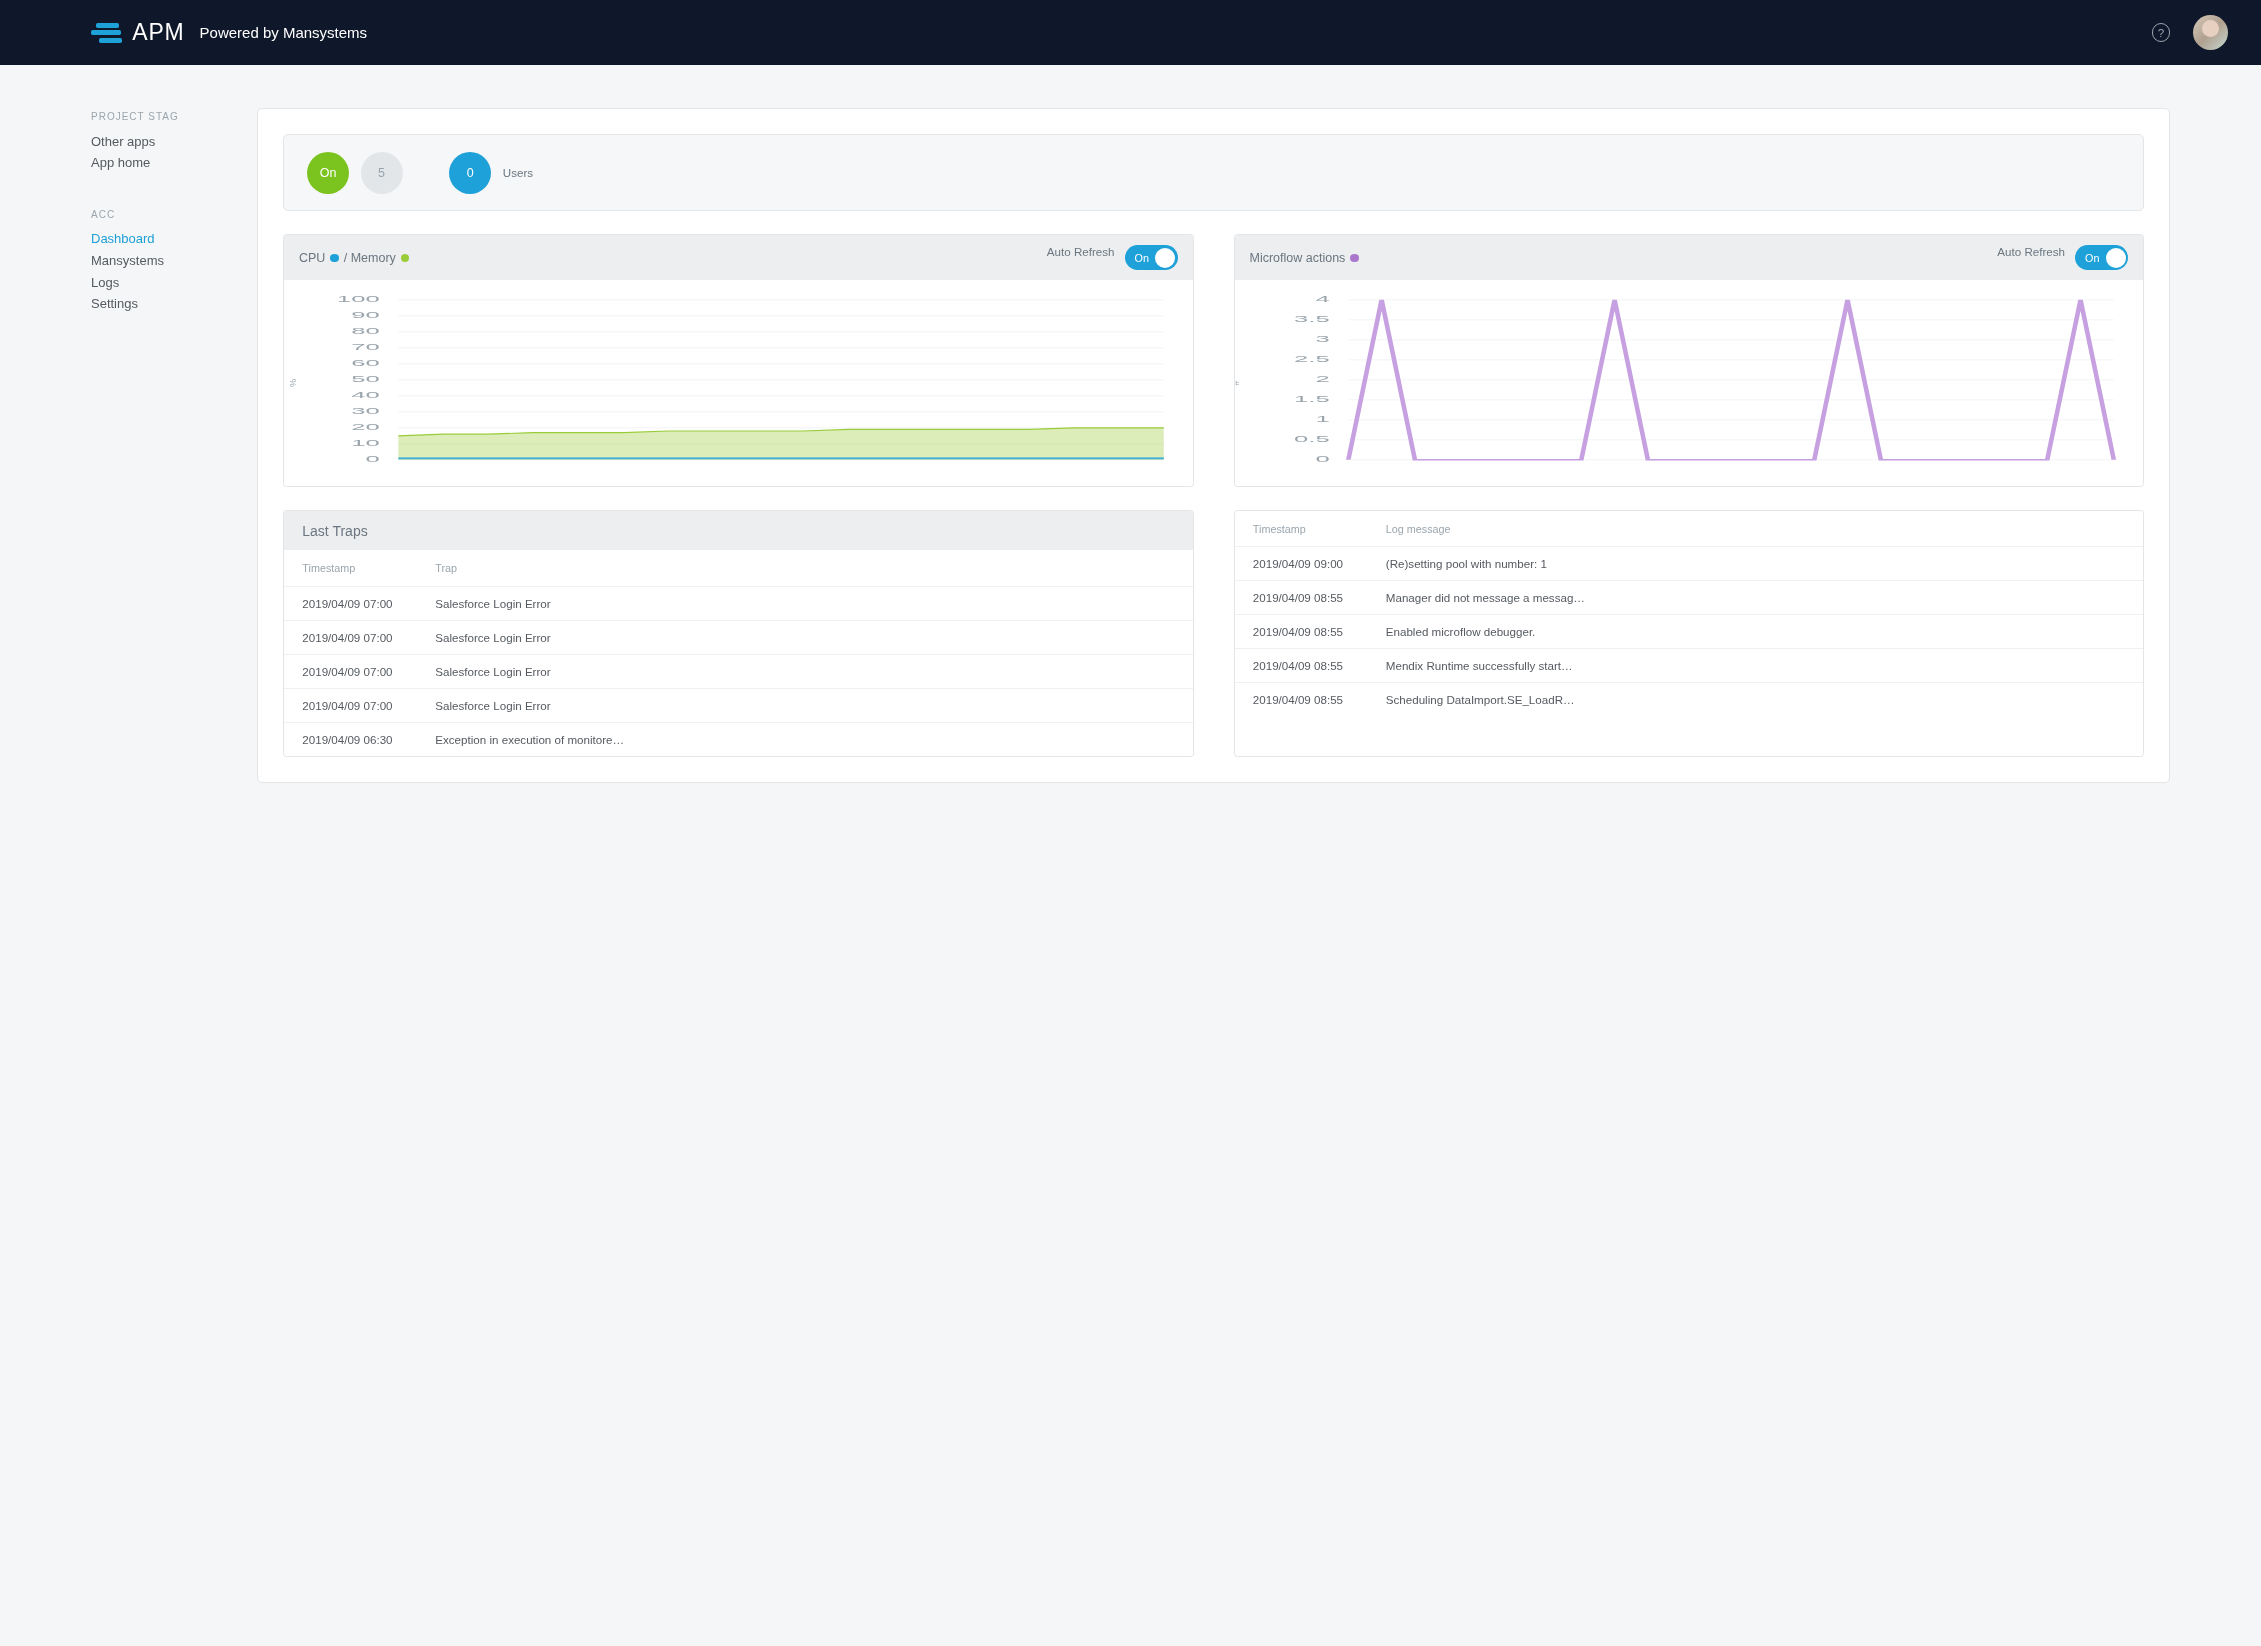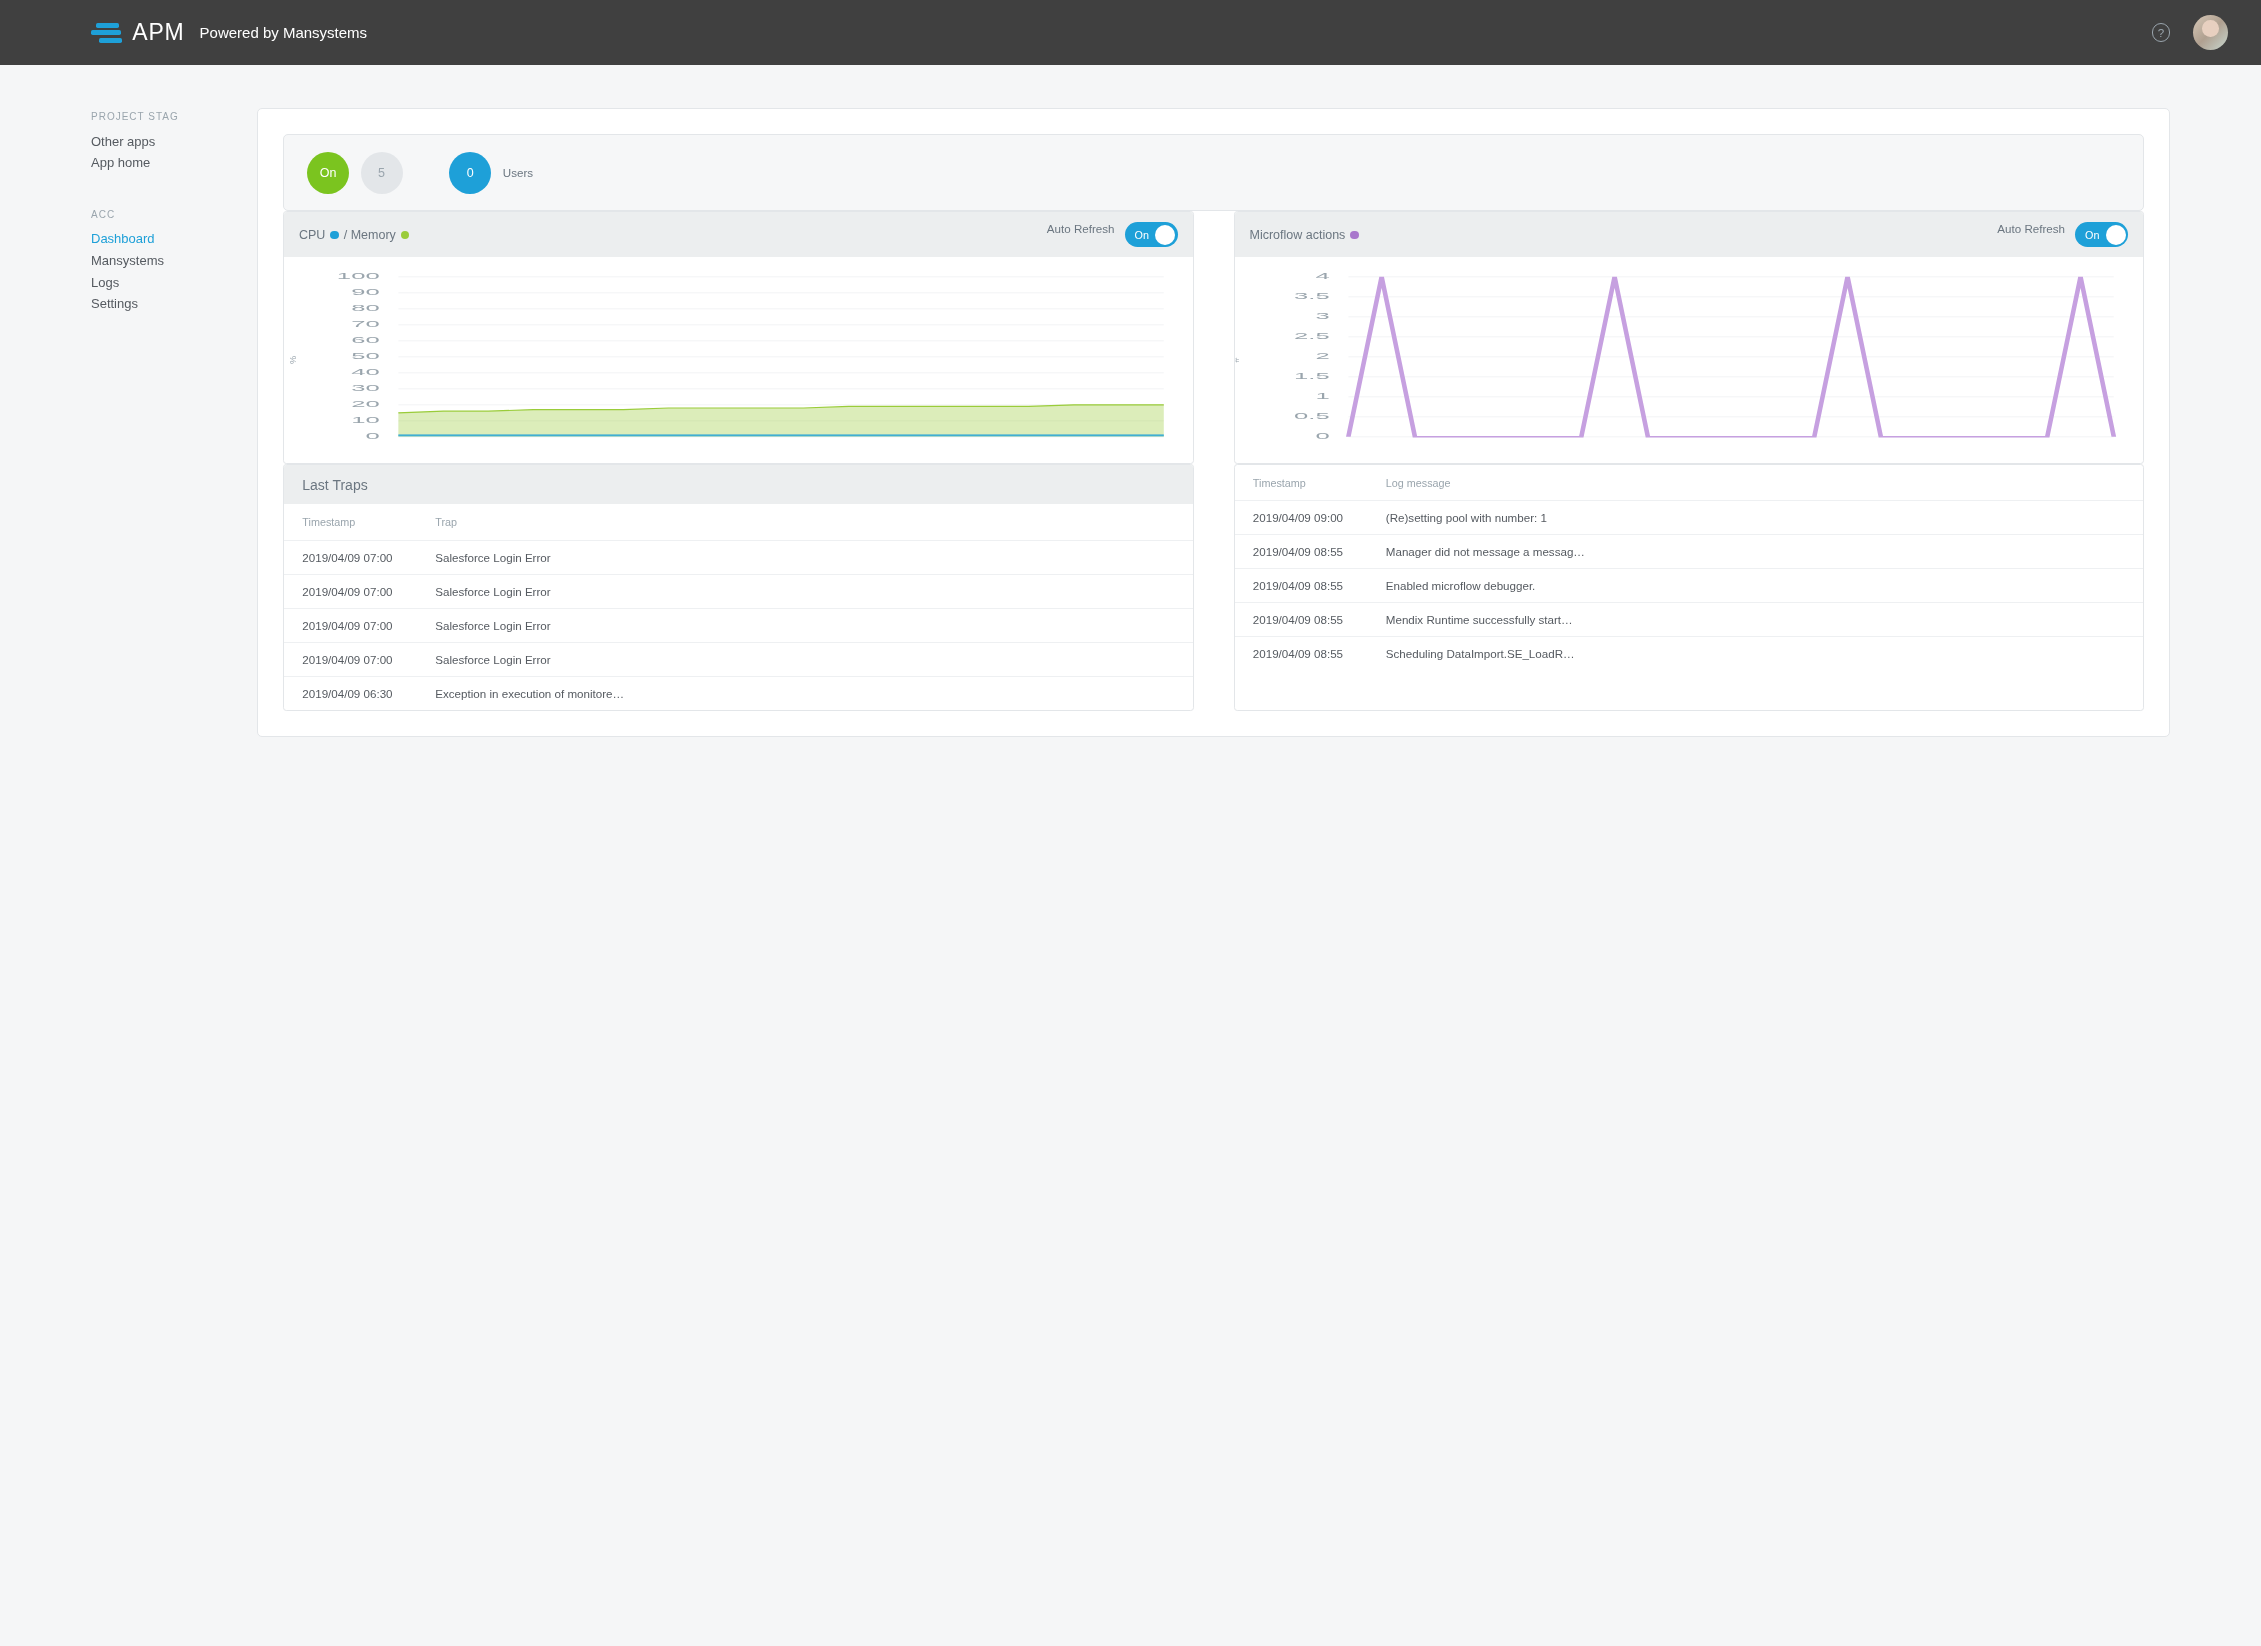--- a/index.html
+++ b/index.html
@@ -1,18 +1,18 @@
 <!DOCTYPE html>
 <html style="font-size:13.3px"><head>
 <meta charset="utf-8">
 <style>
 * { box-sizing: border-box; margin: 0; padding: 0; }
 body { font-family: -apple-system, BlinkMacSystemFont, "Segoe UI", "Helvetica Neue", Arial, sans-serif; background: #f5f6f7; color: #333; font-size: 11.6px; }
 
-.header { background: #404040; height: 65px; display: flex; align-items: center; padding: 0 33px 0 91px; justify-content: space-between; }
+.header { background: #0f172a; height: 65px; display: flex; align-items: center; padding: 0 33px 0 91px; justify-content: space-between; }
 .header-left { display: flex; align-items: center; gap: 10px; }
 .logo-mark { display: flex; flex-direction: column; gap: 2.5px; }
 .logo-bar { height: 5px; background: #1ea0d8; border-radius: 1.7px; }
 .logo-bar.b1 { width: 23px; margin-left: 5px; }
 .logo-bar.b2 { width: 30px; }
 .logo-bar.b3 { width: 23px; margin-left: 8.3px; }
 .logo-text { color: #fff; font-size: 23px; font-weight: 300; letter-spacing: 0.8px; }
 .logo-sub { color: #fff; font-size: 15px; font-weight: 400; margin-left: 5px; }
 .header-right { display: flex; align-items: center; gap: 23px; }
 .help-icon { width: 18.3px; height: 18.3px; border: 1.2px solid #9aa5ad; border-radius: 50%; display: flex; align-items: center; justify-content: center; color: #9aa5ad; font-size: 11.6px; cursor: pointer; }
@@ -32,21 +32,21 @@
 .main { flex: 1; background: #fff; border: 0.8px solid #e3e6e9; border-radius: 5px; padding: 25px; }
 
 .status-box { background: #f6f7f8; border: 0.8px solid #e3e6e9; border-radius: 5px; padding: 16.6px 23px; display: flex; align-items: center; gap: 11.6px; }
 .circle { width: 42px; height: 42px; border-radius: 50%; display: flex; align-items: center; justify-content: center; font-size: 12.5px; color: #fff; }
 .circle.green { background: #7bc41f; }
 .circle.grey { background: #e3e6e9; color: #9aa5ad; }
 .circle.blue { background: #1ea0d8; }
 .circle.blue.gap { margin-left: 35px; }
 .status-label { color: #6b7680; font-size: 11.6px; }
 
-.row { display: flex; gap: 40px; }
+.row { display: flex; gap: 40px; margin-top: 23px; }
 .panel { flex: 1; border: 0.8px solid #e3e6e9; border-radius: 3.3px; background: #fff; overflow: hidden; }
 .panel-header { background: #eceeef; padding: 10px 15px; display: flex; align-items: center; justify-content: space-between; min-height: 38px; }
 .panel-title { color: #6b7680; font-size: 12.5px; display: flex; align-items: center; gap: 5px; }
 .dot { width: 8.3px; height: 8.3px; border-radius: 50%; display: inline-block; }
 .dot.blue { background: #1ea0d8; }
 .dot.green { background: #9acc3a; }
 .dot.purple { background: #a978cc; }
 .panel-right { display: flex; gap: 10px; }
 .ar-label { color: #6b7680; font-size: 11.6px; }
 .toggle { width: 53px; height: 25px; background: #1ea0d8; border-radius: 13.3px; position: relative; cursor: pointer; display: flex; align-items: center; }

